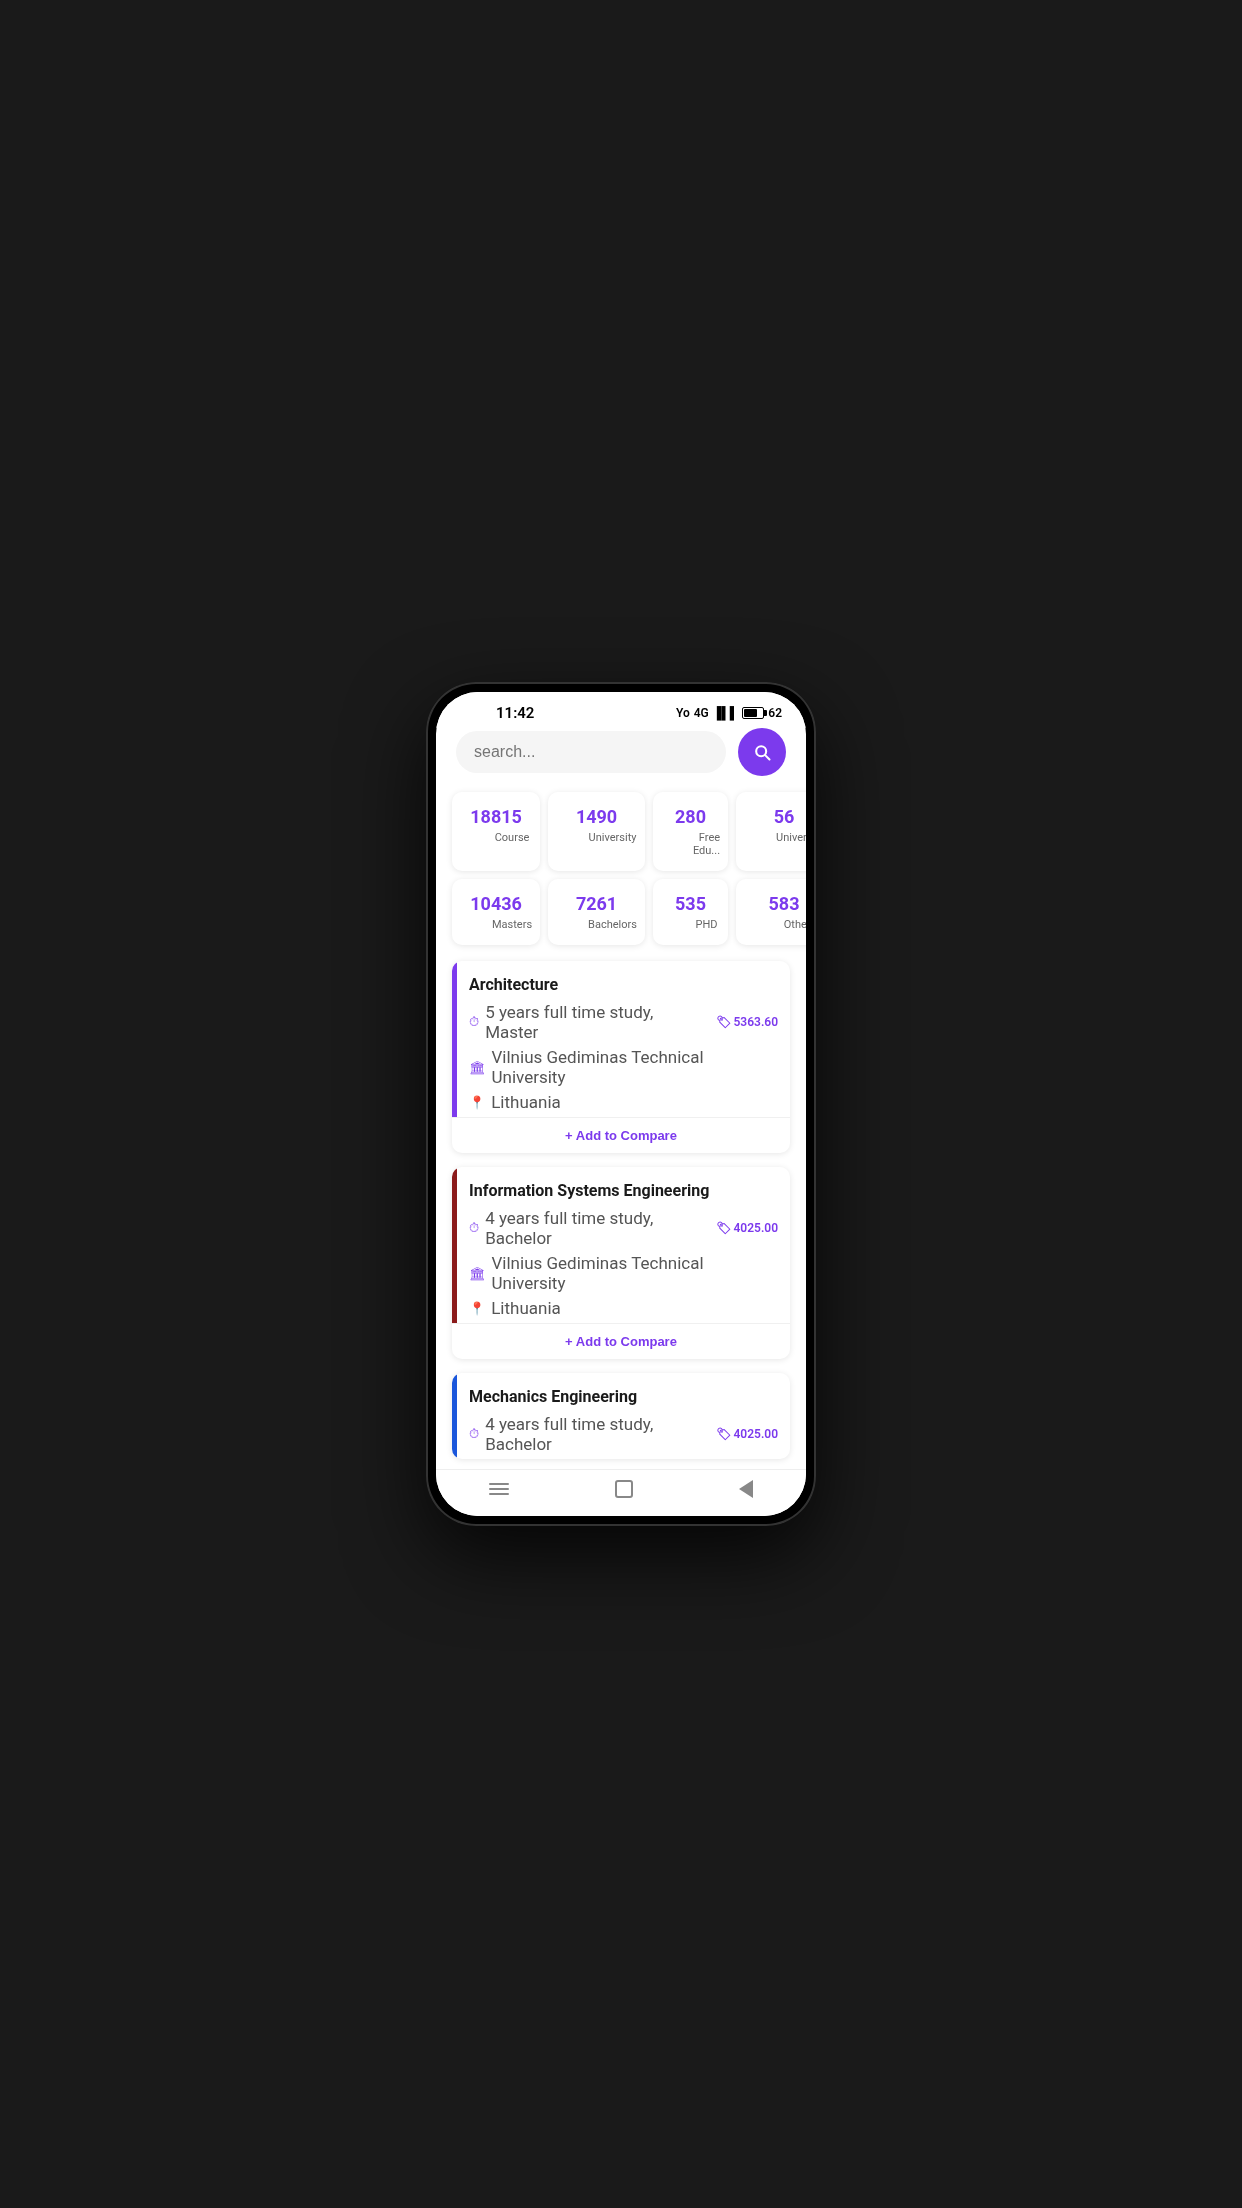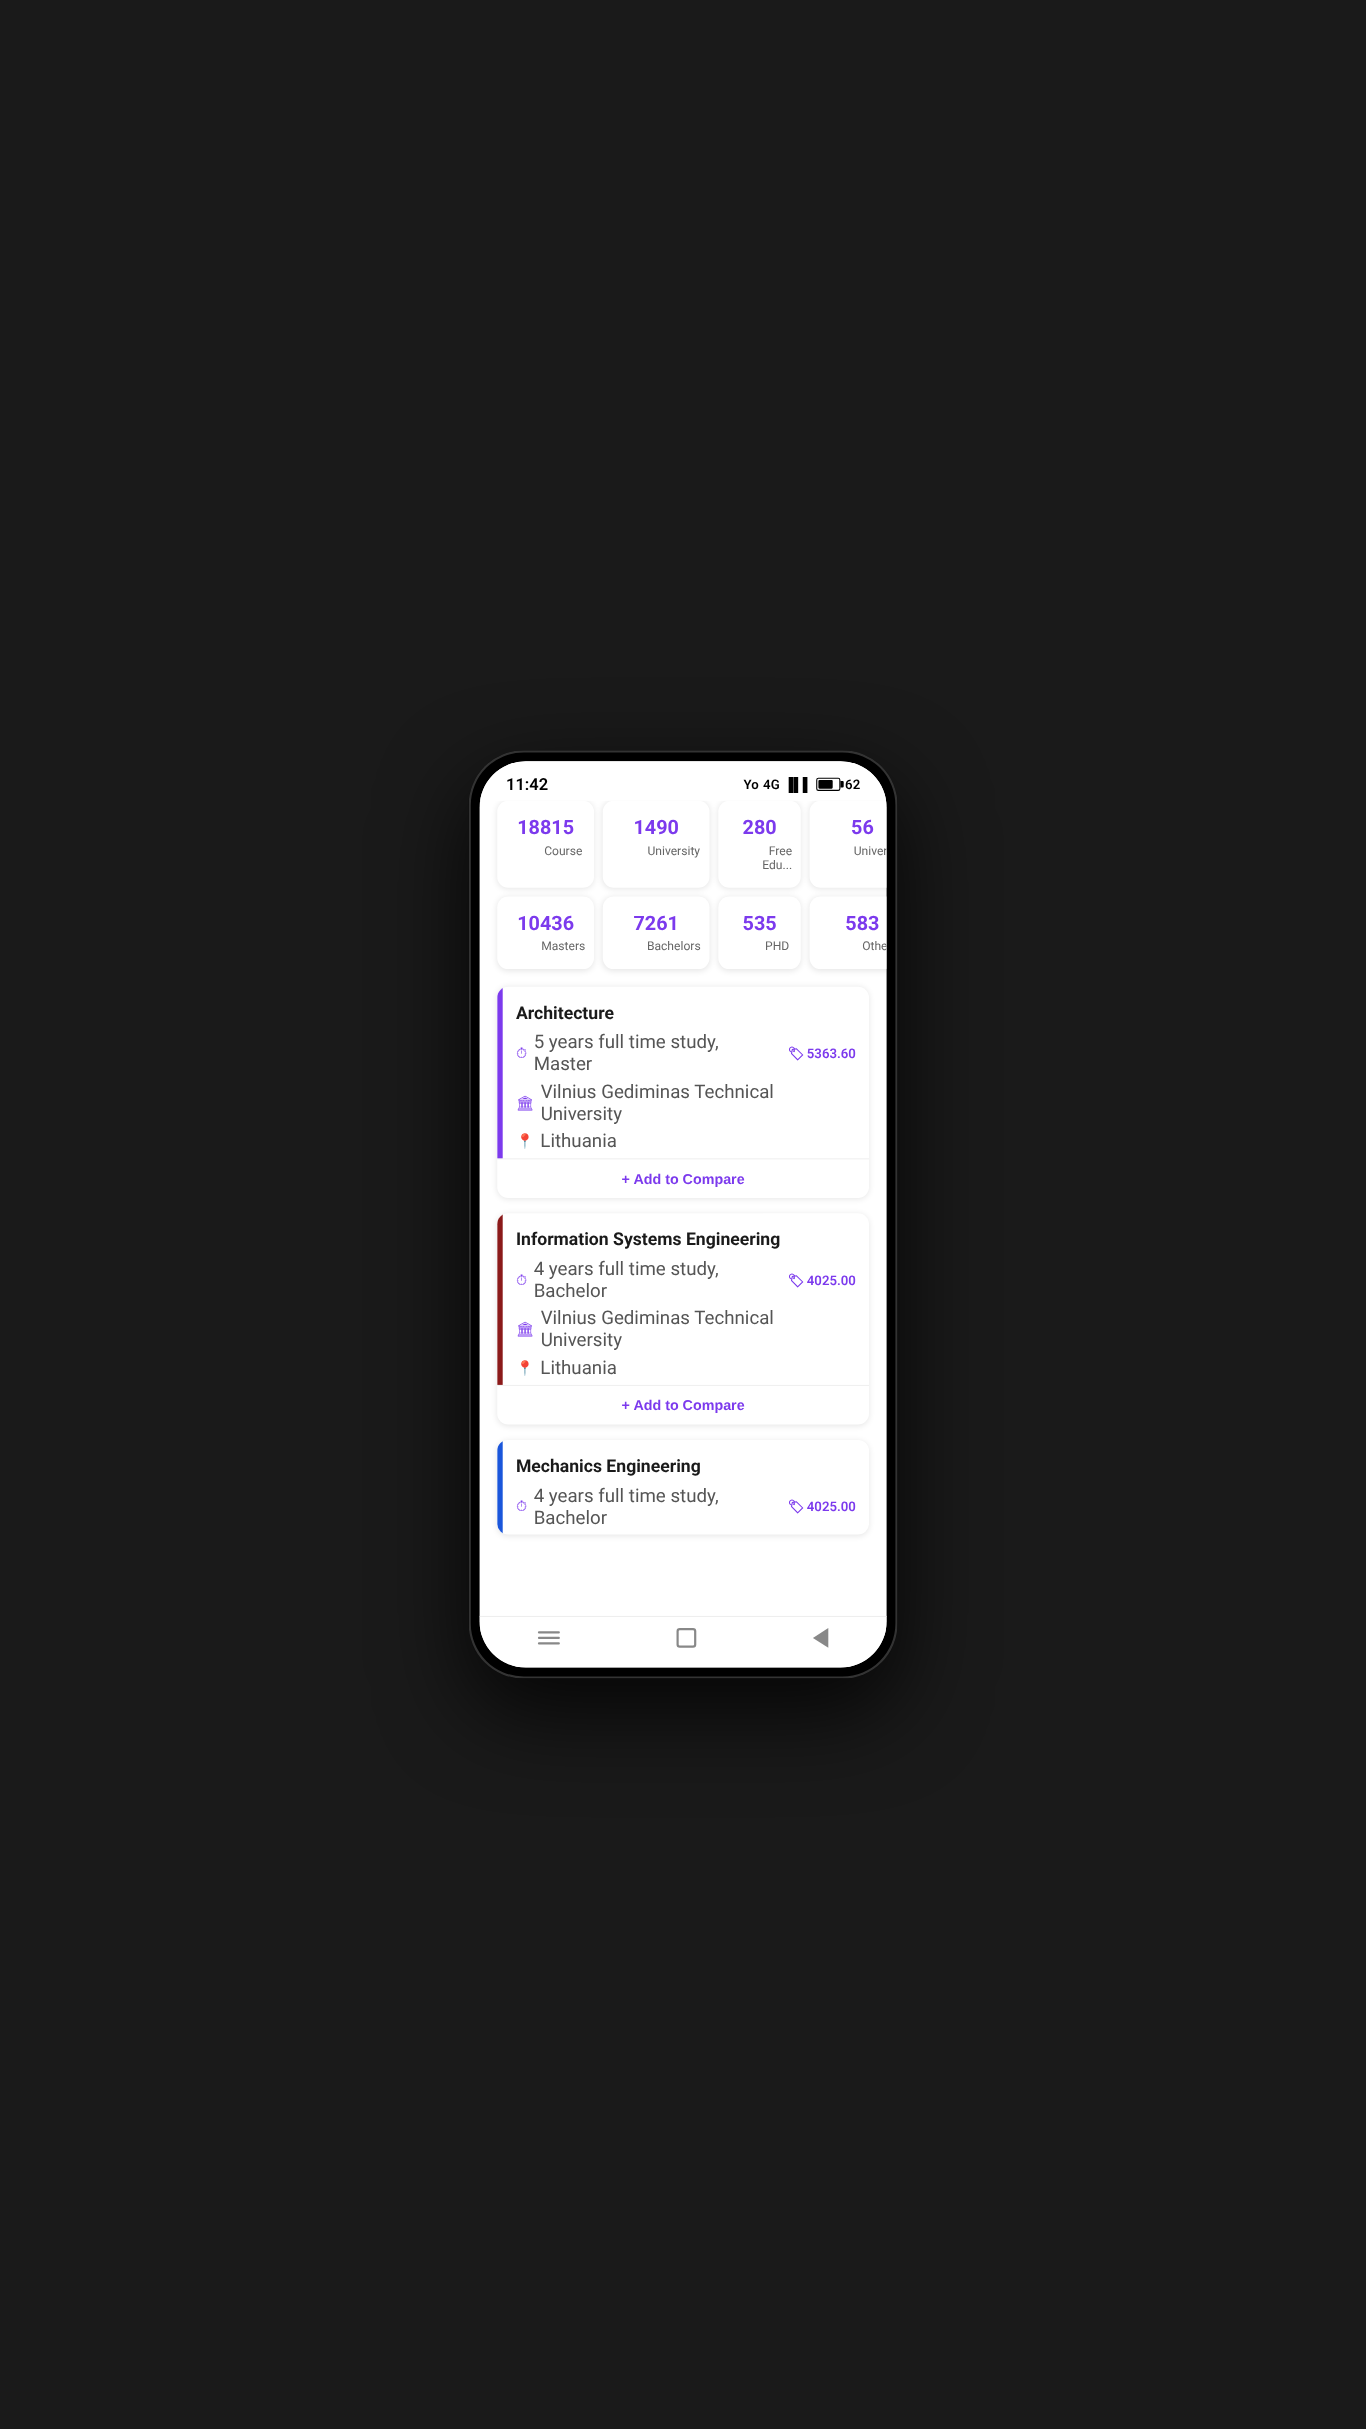--- a/index.html
+++ b/index.html
@@ -35,20 +35,21 @@
       justify-content: space-between;
       align-items: center;
       padding: 12px 24px 6px;
       background: #fff;
       flex-shrink: 0;
     }
     .status-time {
       font-size: 15px;
       font-weight: 600;
       color: #000;
+      margin-left: 36px;
     }
     .status-icons {
       display: flex;
       gap: 4px;
       align-items: center;
       font-size: 11px;
       color: #000;
     }
     .status-icons span { font-size: 12px; font-weight: 600; }
     .battery-icon {
@@ -322,20 +323,30 @@
         <div class="battery-icon">
           <div class="battery-fill"></div>
         </div>
         <span>62</span>
       </div>
     </div>
 
     <div class="scroll-content">
 
 
+      <div class="search-section">
+        <div class="search-input-wrap">
+          <input class="search-input" type="text" placeholder="search..." style="">
+        </div>
+        <button class="search-btn">
+          <svg width="20" height="20" viewBox="0 0 24 24">
+            <path d="M21 21l-4.35-4.35M17 11A6 6 0 1 1 5 11a6 6 0 0 1 12 0z" stroke="#fff" stroke-width="2.5" fill="none" stroke-linecap="round"></path>
+          </svg>
+        </button>
+      </div>
 
 
       <div class="stats-grid">
         <div class="stat-card">
           <span class="stat-number">18815</span>
           <span class="stat-label">Course</span>
         </div>
         <div class="stat-card">
           <span class="stat-number">1490</span>
           <span class="stat-label">University</span>

